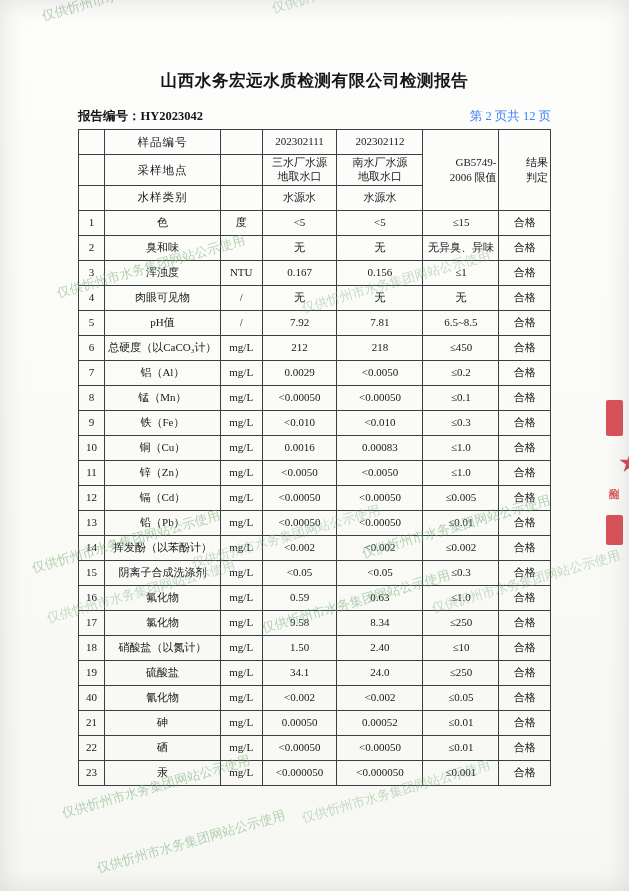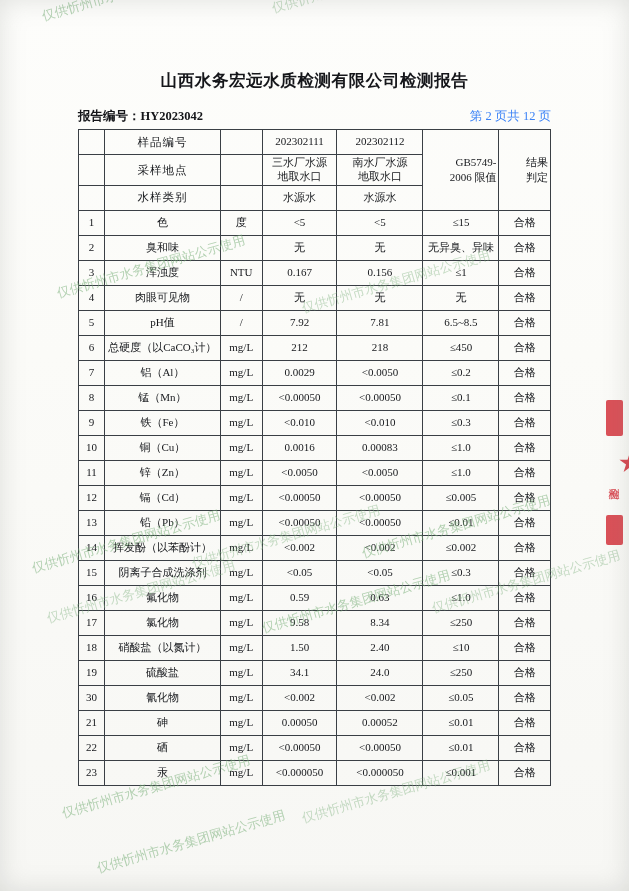--- a/index.html
+++ b/index.html
@@ -367,21 +367,21 @@
         <tr>
           <td class="c-idx">19</td>
           <td class="c-name name-left">硫酸盐</td>
           <td class="c-unit">mg/L</td>
           <td class="c-v1">34.1</td>
           <td class="c-v2">24.0</td>
           <td class="c-lim">≤250</td>
           <td class="c-res">合格</td>
         </tr>
         <tr>
-          <td class="c-idx">30</td>
+          <td class="c-idx">40</td>
           <td class="c-name name-left">氰化物</td>
           <td class="c-unit">mg/L</td>
           <td class="c-v1">&lt;0.002</td>
           <td class="c-v2">&lt;0.002</td>
           <td class="c-lim">≤0.05</td>
           <td class="c-res">合格</td>
         </tr>
         <tr>
           <td class="c-idx">21</td>
           <td class="c-name name-left">砷</td>

